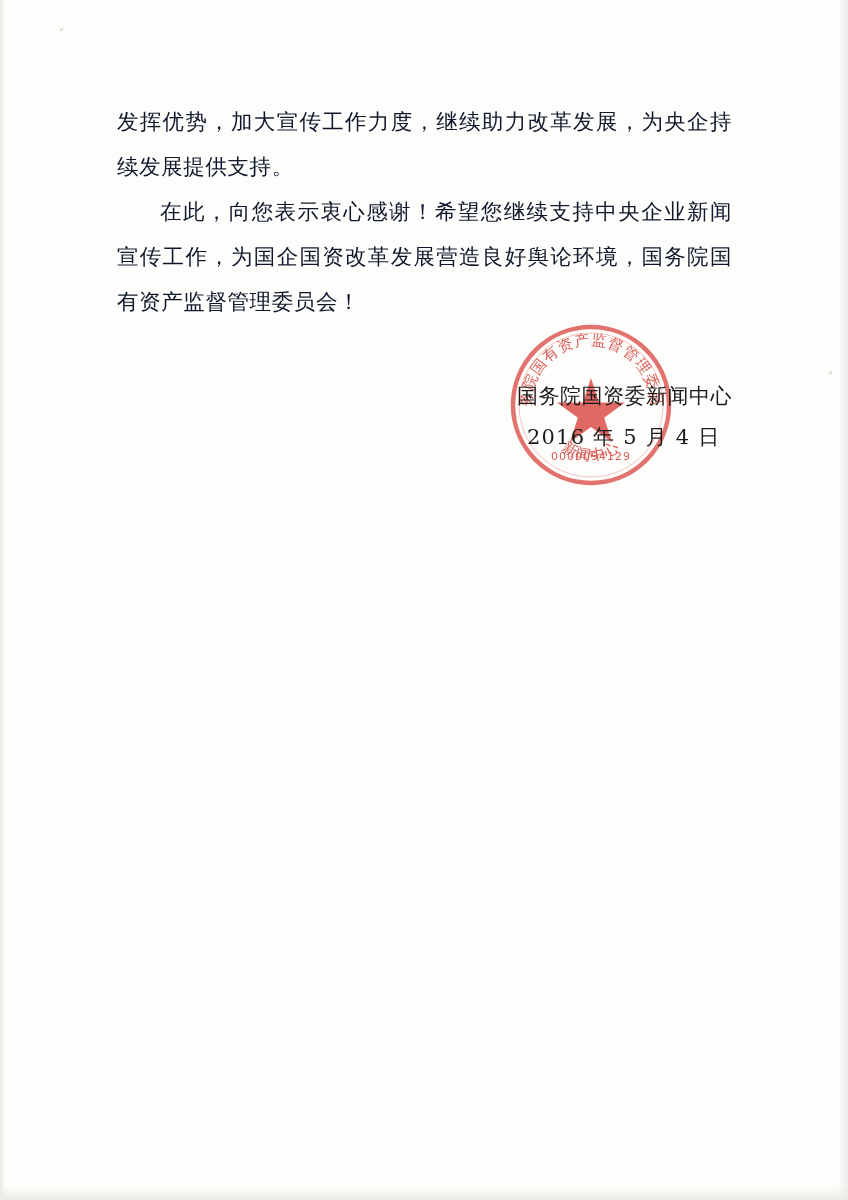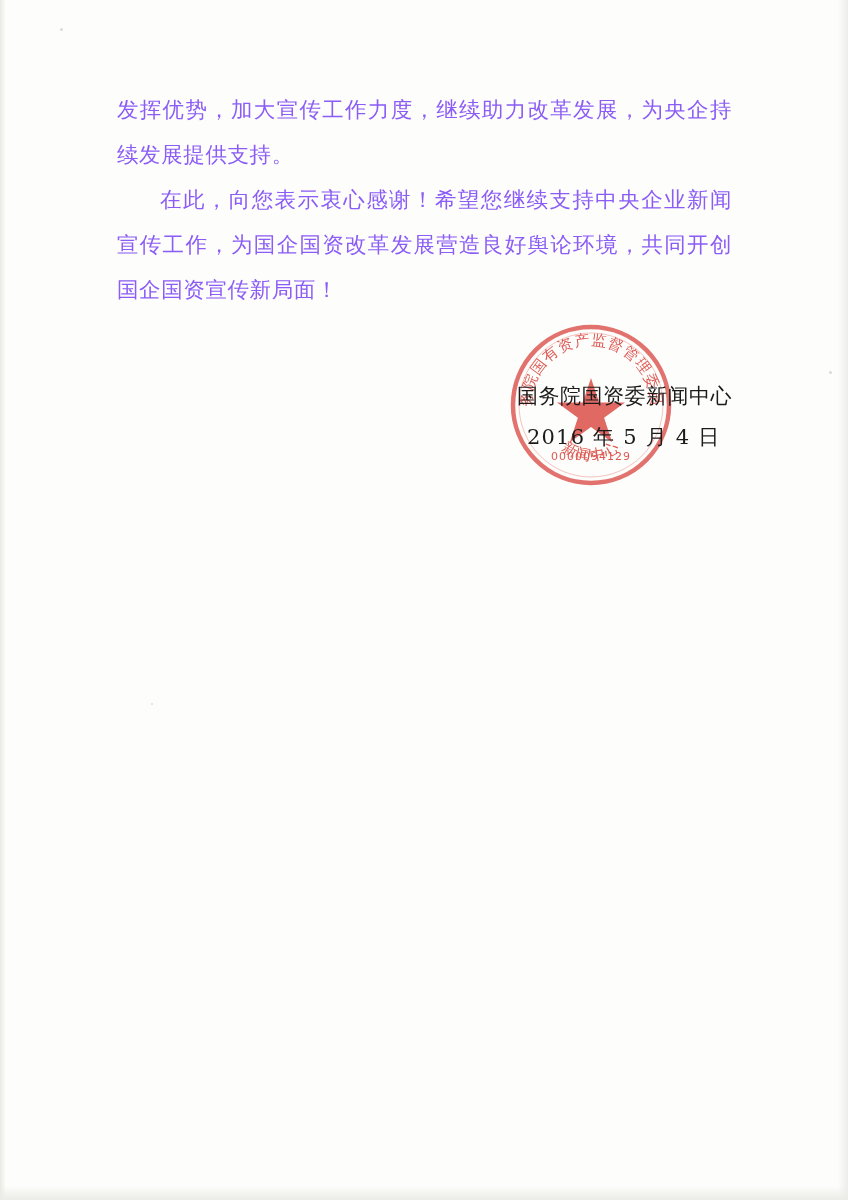--- a/index.html
+++ b/index.html
@@ -42,26 +42,26 @@
   .speck {
     position: absolute;
     background: #dcdcd6;
     border-radius: 50%;
     pointer-events: none;
   }
 
   .body-text {
     position: absolute;
     left: 117px;
-    top: 88px;
+    top: 100px;
     width: 615px;
     font-family: Liberation Serif, serif;
     font-size: 21.5px;
     line-height: 45px;
-    color: #8b5cf6;
+    color: #0f172a;
     letter-spacing: 0.6px;
     text-align: justify;
   }
   .para {
     margin: 0 0 0 0;
   }
   .para.indent {
     text-indent: 2em;
   }
 
@@ -119,21 +119,21 @@
   <div class="scan-edge-left"></div>
   <div class="scan-edge-right"></div>
   <div class="scan-edge-bottom"></div>
 
   <div class="speck" style="left:60px;top:28px;width:3px;height:3px;"></div>
   <div class="speck" style="left:829px;top:371px;width:3px;height:3px;"></div>
   <div class="speck" style="left:151px;top:703px;width:2px;height:2px;"></div>
 
   <div class="body-text">
     <p class="para">发挥优势，加大宣传工作力度，继续助力改革发展，为央企持续发展提供支持。</p>
-    <p class="para indent">在此，向您表示衷心感谢！希望您继续支持中央企业新闻宣传工作，为国企国资改革发展营造良好舆论环境，共同开创国企国资宣传新局面！</p>
+    <p class="para indent">在此，向您表示衷心感谢！希望您继续支持中央企业新闻宣传工作，为国企国资改革发展营造良好舆论环境，国务院国有资产监督管理委员会！</p>
   </div>
 
   <div class="seal">
     <svg width="170" height="170" viewBox="0 0 170 170" xmlns="http://www.w3.org/2000/svg">
       <defs>
         <path id="arcpath" d="M 25,85 A 60,60 0 0 1 145,85" fill="none"></path>
         <path id="arcpath-bottom" d="M 40,95 A 45,45 0 0 0 130,95" fill="none"></path>
       </defs>
       <circle cx="85" cy="85" r="78" fill="none" stroke="#d6352f" stroke-width="4.5" opacity="0.85"></circle>
       <circle cx="85" cy="85" r="72" fill="none" stroke="#d6352f" stroke-width="1" opacity="0.35"></circle>

